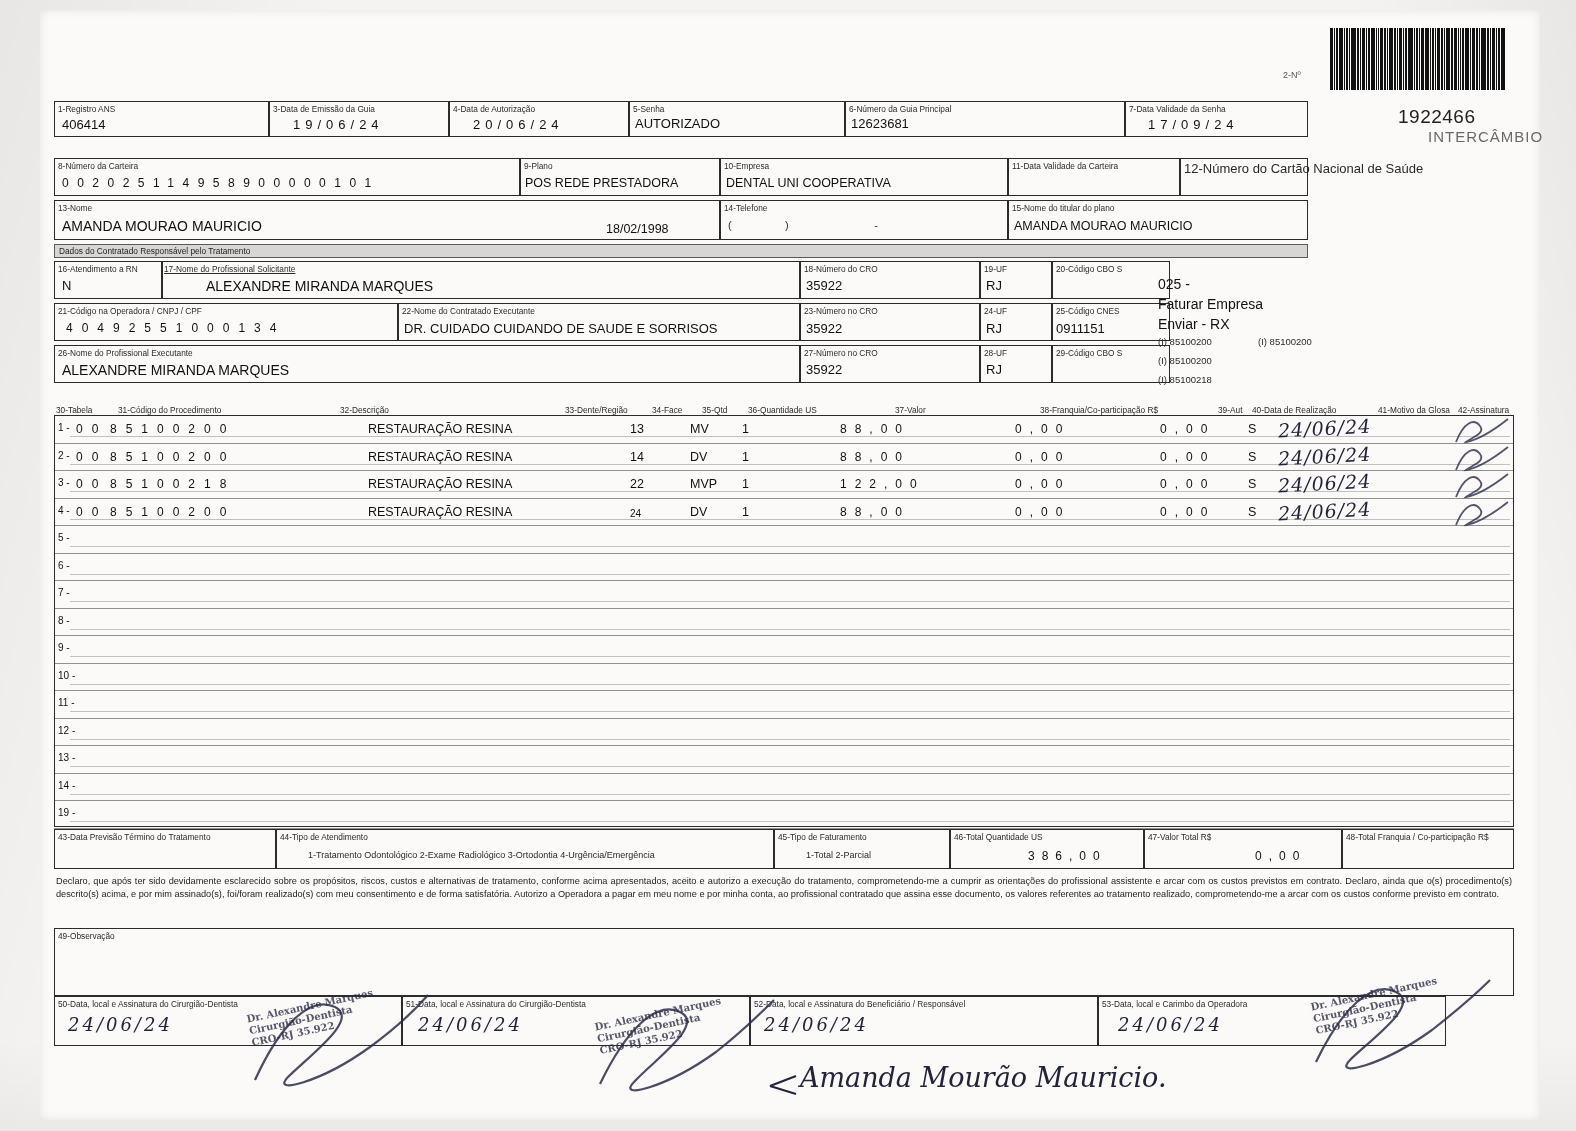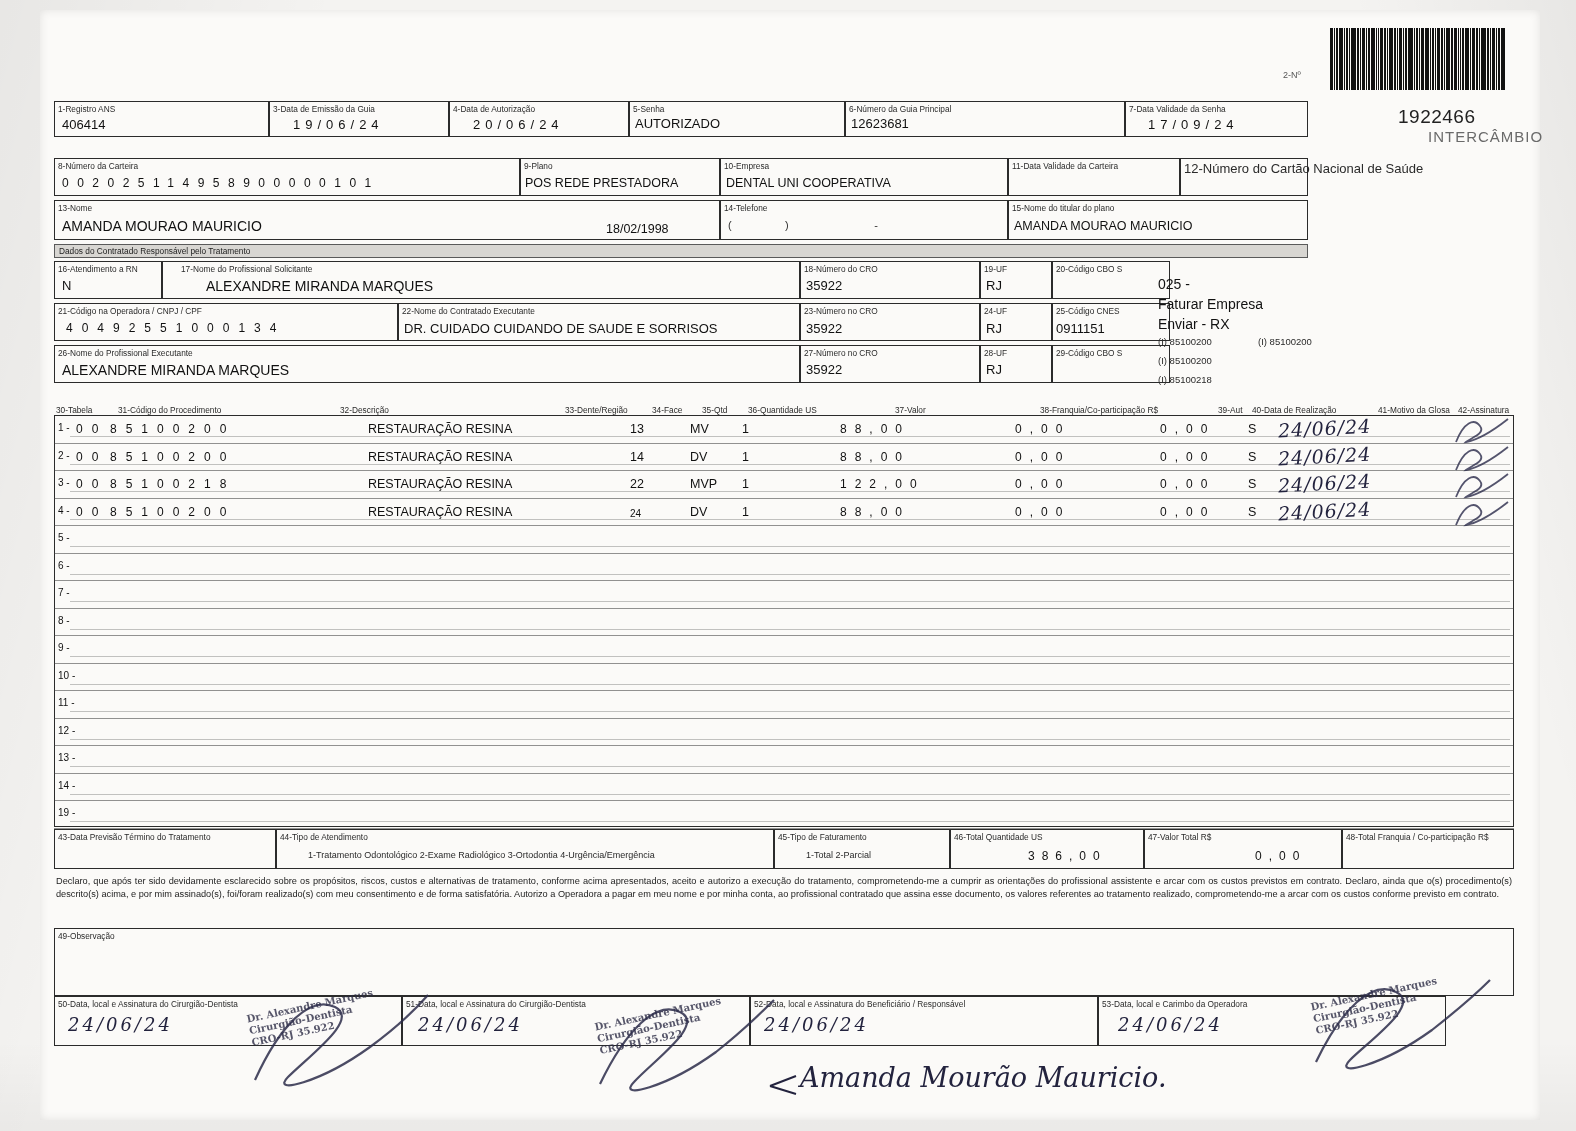--- a/index.html
+++ b/index.html
@@ -153,21 +153,21 @@
   <div class="lbl" style="left:972px; top:193px;">15-Nome do titular do plano</div>
   <div class="val" style="left:974px; top:209px; font-size:12.5px;">AMANDA MOURAO MAURICIO</div>
 
   <div class="secbar" style="left:14px; top:234px; width:1254px;">Dados do Contratado Responsável pelo Tratamento</div>
 
   <div class="box" style="left:14px; top:251px; width:108px; height:38px;"></div>
   <div class="lbl" style="left:18px; top:254px;">16-Atendimento a RN</div>
   <div class="val" style="left:22px; top:268px;">N</div>
 
   <div class="box" style="left:122px; top:251px; width:638px; height:38px;"></div>
-  <div class="lbl" style="left:141px; top:254px;">17-Nome do Profissional Solicitante</div>
+  <div class="lbl" style="left:124px; top:254px;text-decoration:underline;">17-Nome do Profissional Solicitante</div>
   <div class="val" style="left:166px; top:268px; font-size:14px;">ALEXANDRE MIRANDA MARQUES</div>
 
   <div class="box" style="left:760px; top:251px; width:180px; height:38px;"></div>
   <div class="lbl" style="left:764px; top:254px;">18-Número do CRO</div>
   <div class="val" style="left:766px; top:268px; font-size:13px;">35922</div>
 
   <div class="box" style="left:940px; top:251px; width:72px; height:38px;"></div>
   <div class="lbl" style="left:944px; top:254px;">19-UF</div>
   <div class="val" style="left:946px; top:268px; font-size:13px;">RJ</div>
 

